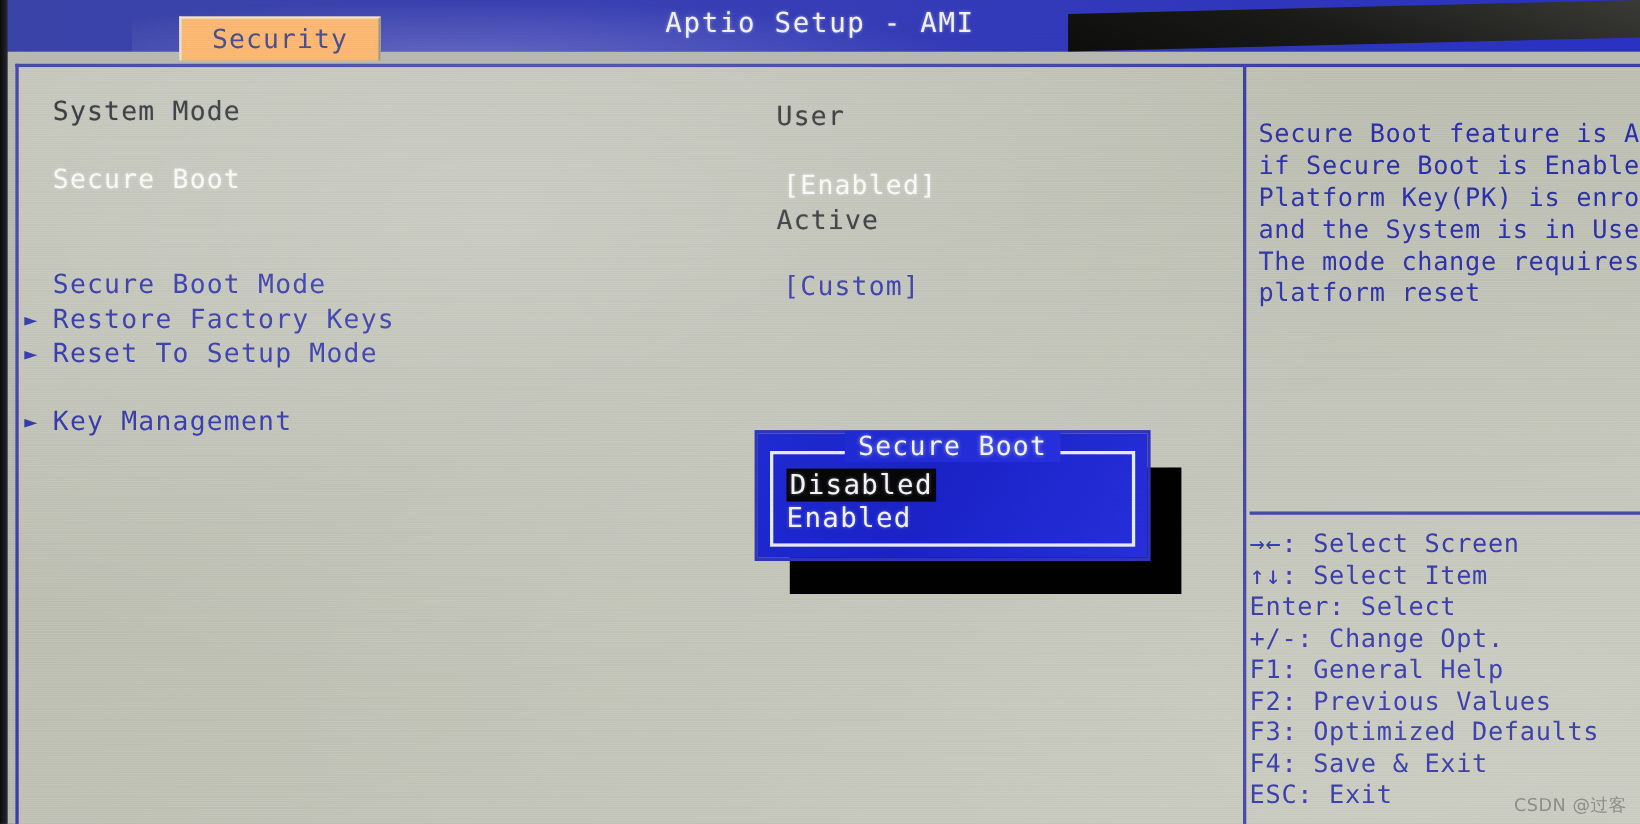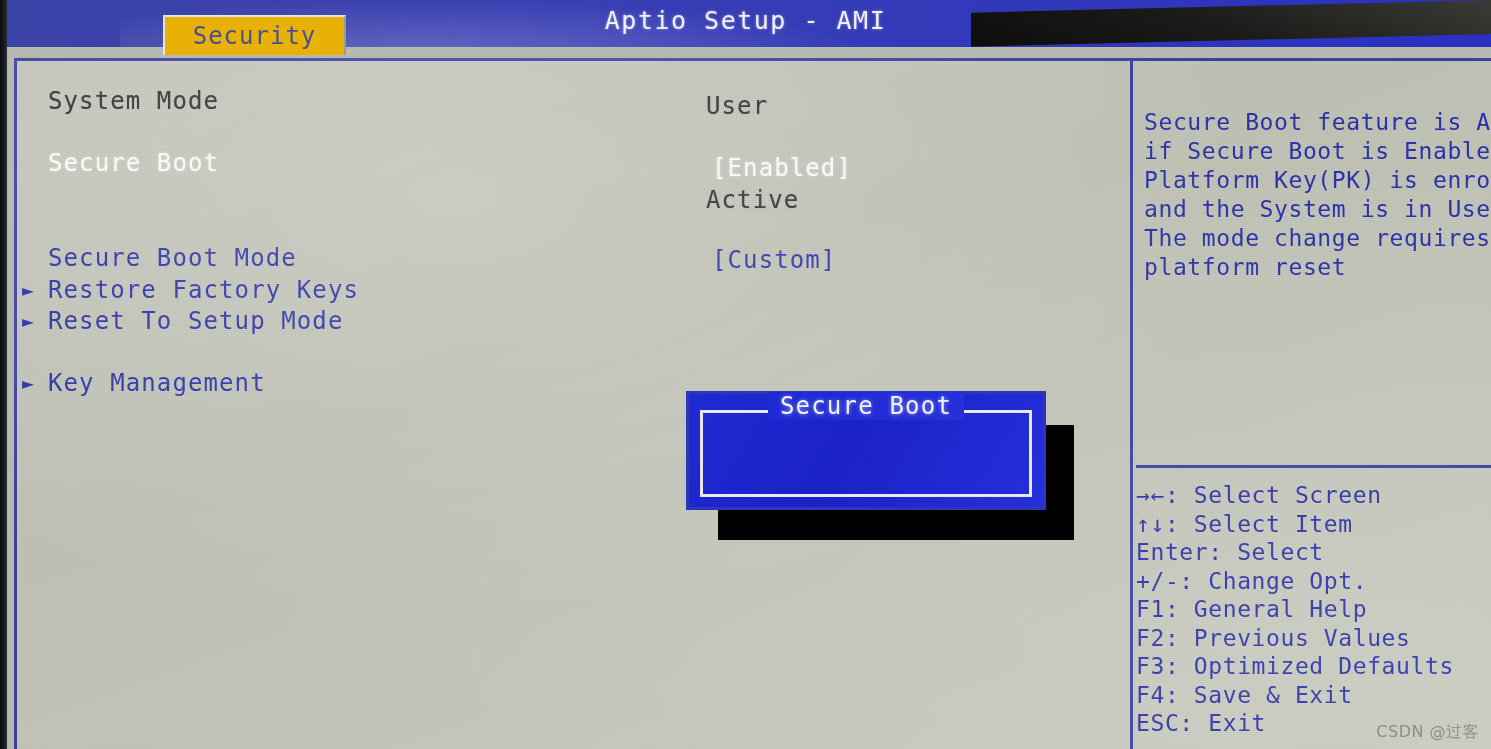--- a/index.html
+++ b/index.html
@@ -21,21 +21,21 @@
             background:linear-gradient(100deg,#3b44a8 0%,#3a41b4 35%,#2a31c4 100%);
             overflow:hidden; }
   .header-glow { position:absolute; left:120px; top:0; width:760px; height:47px;
                  background:radial-gradient(ellipse at 40% 120%, rgba(255,255,255,.22), rgba(255,255,255,0) 70%); }
   .header-title { position:absolute; left:0; top:6px; width:1491px; text-align:center;
                   color:#f2f3f7; font-size:25px; letter-spacing:1.5px;
                   text-shadow:0 0 3px rgba(255,255,255,.45); }
 
   
   .tab { position:absolute; left:163px; top:15px; width:183px; height:40px;
-         background:#eab308; border-top:2px solid #e6e7dd; border-left:2px solid #e6e7dd;
+         background:#fdba74; border-top:2px solid #e6e7dd; border-left:2px solid #e6e7dd;
          border-right:2px solid #9c9d92;
          display:flex; align-items:center; justify-content:center; z-index:12; }
   .tab-label { color:#4a5090; font-size:24px; letter-spacing:1px; }
   .frame-inner { position:absolute; left:14px; top:58px; width:1477px; height:691px;
                  border-top:3px solid #3b3fa0; border-left:3px solid #3b3fa0;
                  background:linear-gradient(160deg,#c4c6bb 0%,#bfc1b5 40%,#c9cbc0 100%); }
   .frame-sheen { position:absolute; left:14px; top:58px; width:1477px; height:691px;
                  background:radial-gradient(ellipse at 30% 20%, rgba(255,255,255,.18), rgba(255,255,255,0) 55%),
                             radial-gradient(ellipse at 85% 85%, rgba(255,255,255,.10), rgba(255,255,255,0) 60%);
                  pointer-events:none; }
@@ -163,20 +163,24 @@
 F3: Optimized Defaults
 F4: Save &amp; Exit
 ESC: Exit</div>
 
   <div class="popup-shadow"></div>
   <div class="popup">
     <div class="popup-border"></div>
     <div class="popup-title">
       <span>Secure Boot</span>
     </div>
+    <div class="popup-opts">
+      <div><span class="opt opt-sel">Disabled</span></div>
+      <div><span class="opt">Enabled</span></div>
+    </div>
   </div>
 
   <div class="frame-sheen"></div>
   <div class="noise"></div>
   <div class="bezel-left"></div>
   <div class="bezel-top-right"></div>
 
   <div class="watermark">CSDN @过客</div>
 </div>
 

